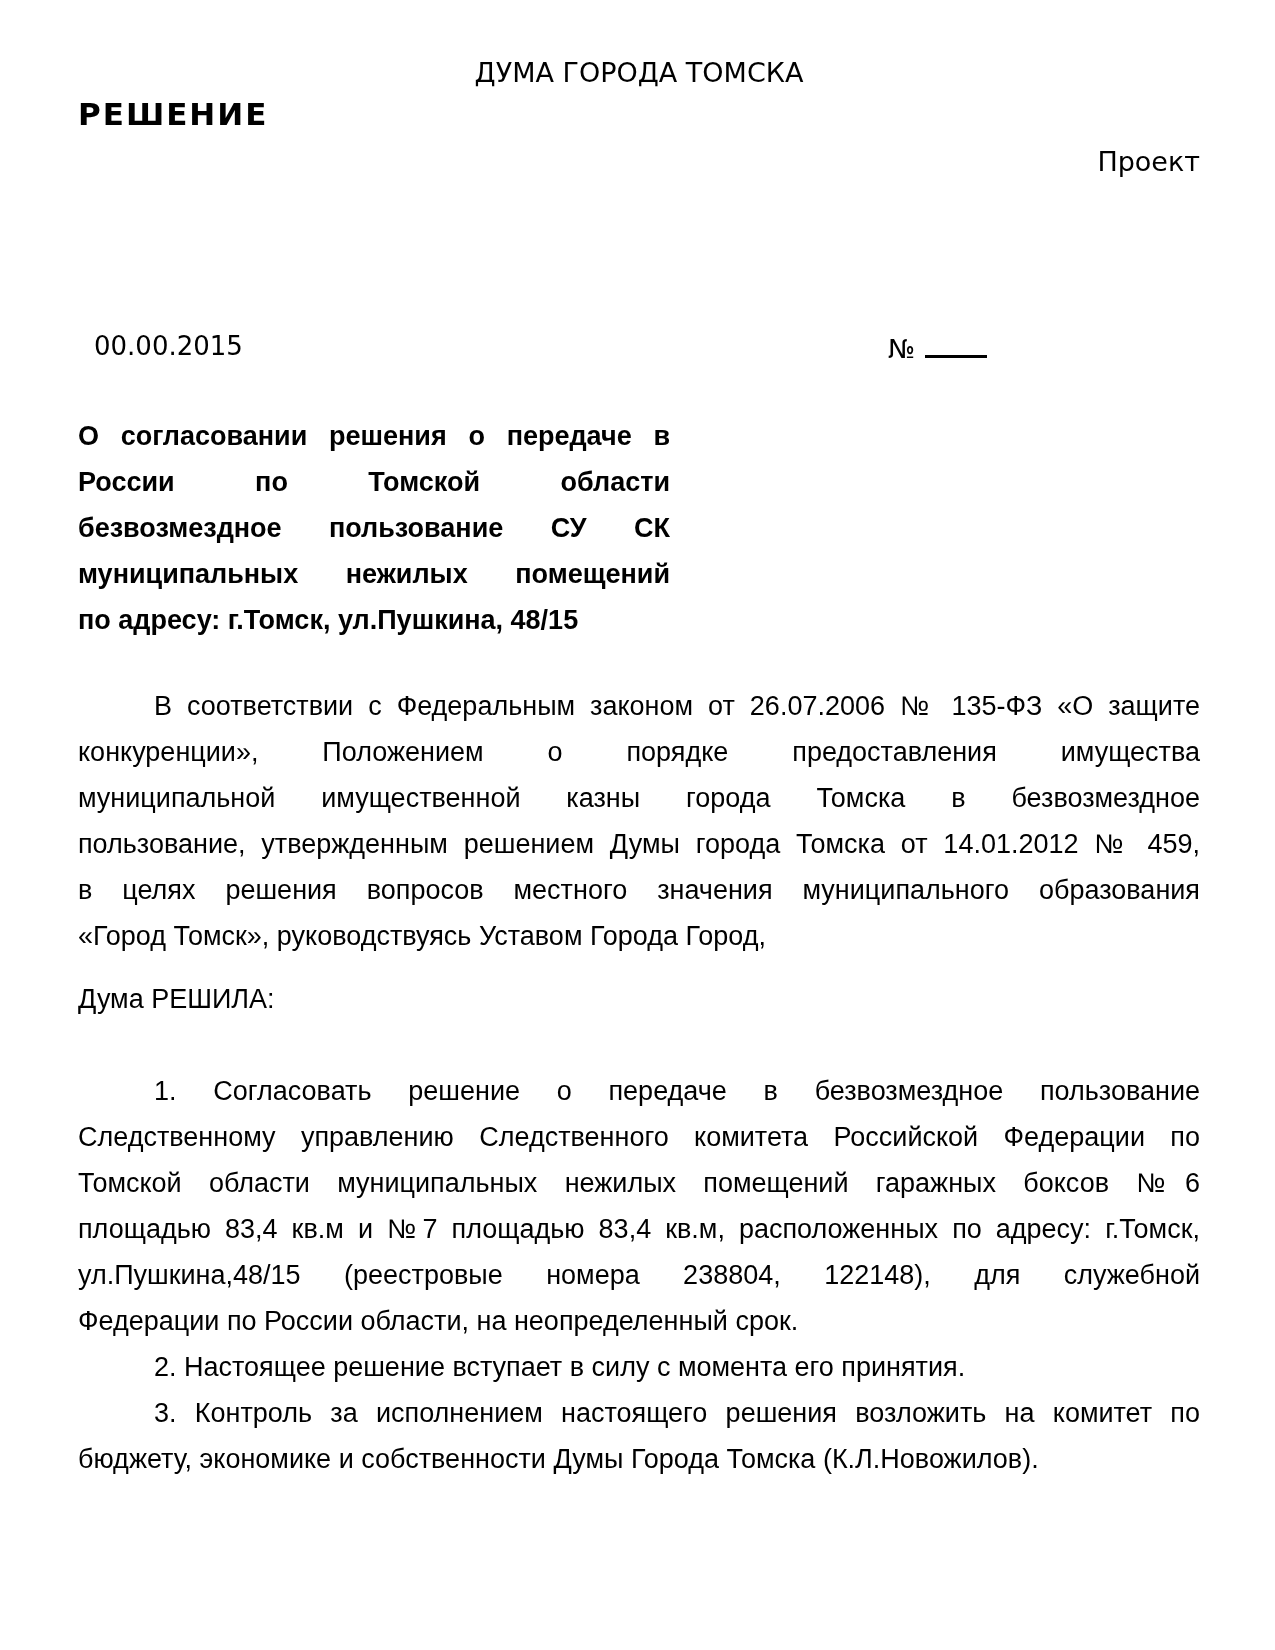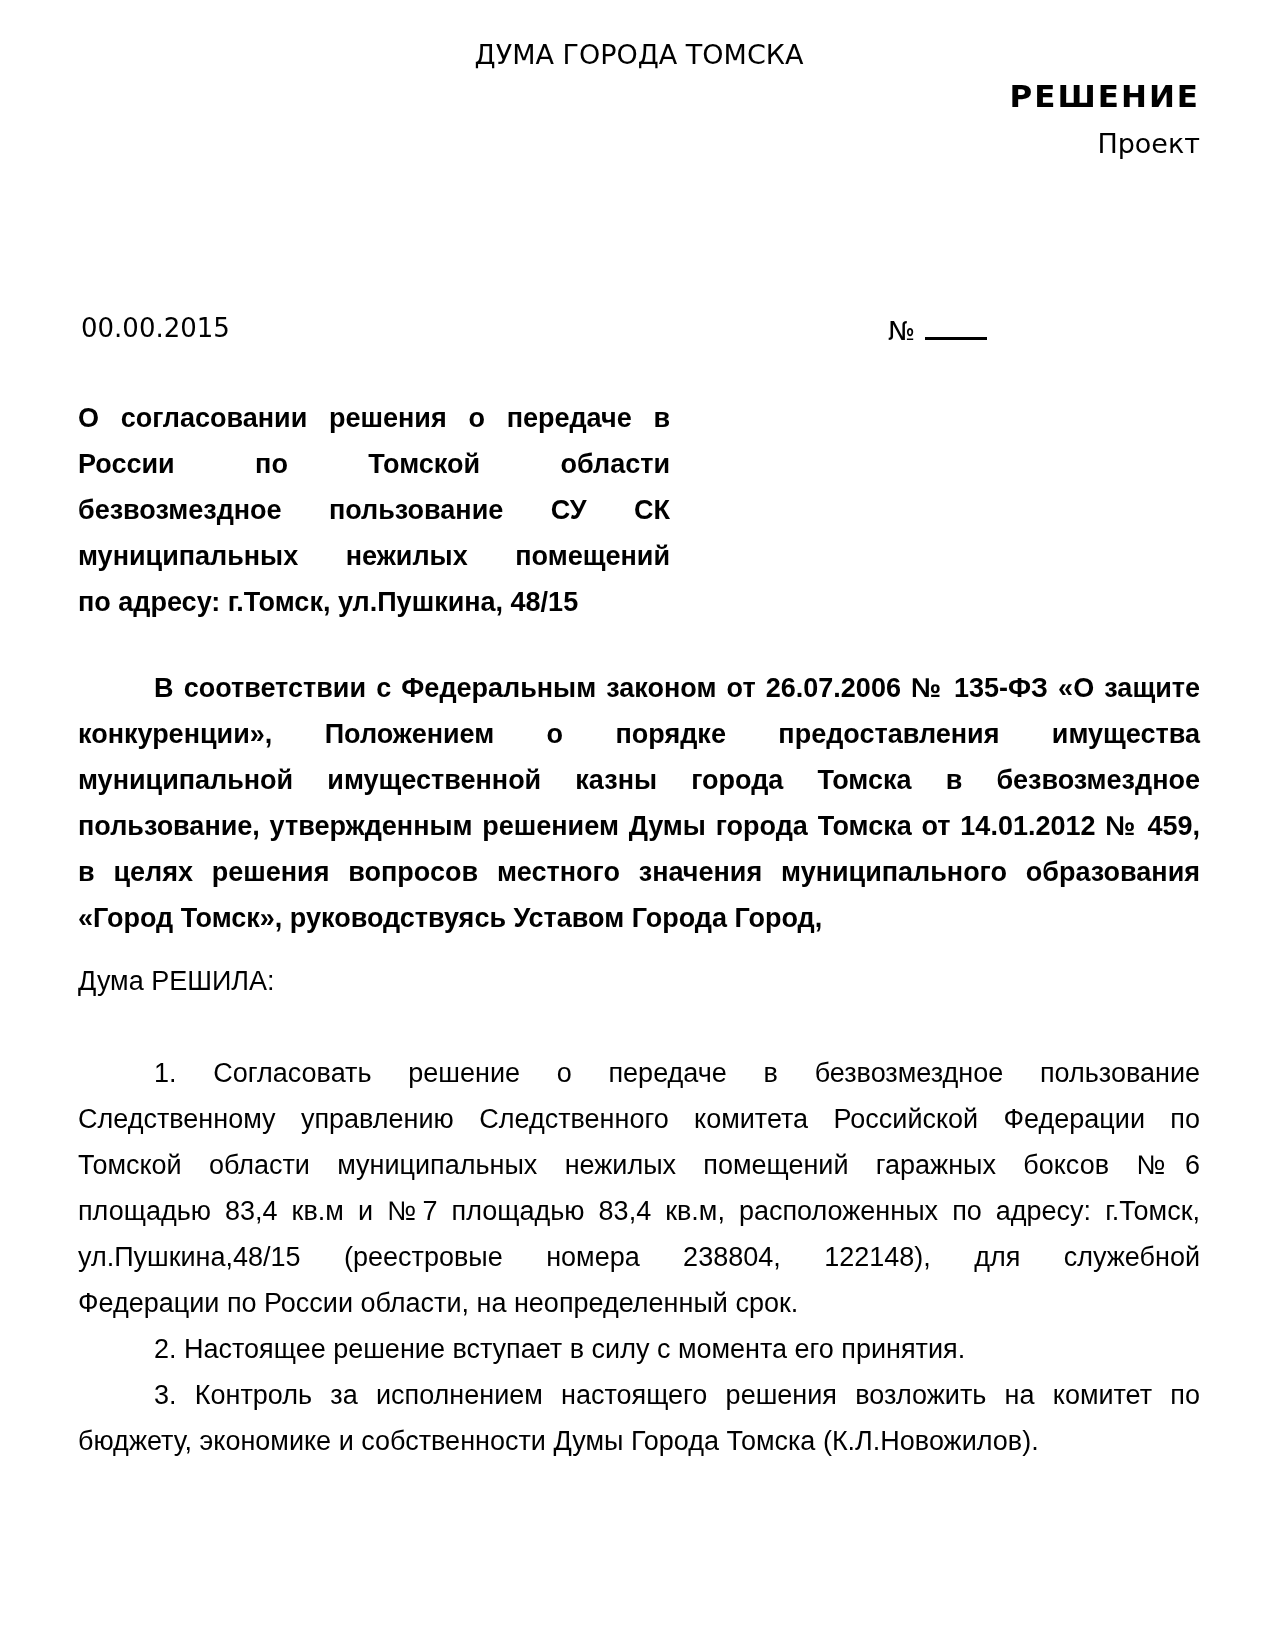--- a/index.html
+++ b/index.html
@@ -10,29 +10,29 @@
   }
   .page {
     position: relative;
     box-sizing: border-box;
     width: 1275px; height: 1650px;
     padding: 0 75px 0 78px;
     color: #000;
     font-family: "Liberation Sans", sans-serif;
   }
   .org {
-    margin-top: 38px;
+    margin-top: 56px;
     text-align: center;
     font-family: "DejaVu Sans", sans-serif;
     font-size: 27px;
     line-height: 34px;
   }
   .doctype {
     margin-top: 6px;
-    text-align: right;
+    text-align: left;
     font-family: "DejaVu Sans", sans-serif;
     font-weight: bold;
     font-size: 31px;
     letter-spacing: 2px;
     line-height: 37px;
   }
   .draft {
     margin-top: 12px;
     text-align: right;
     font-family: "DejaVu Sans", sans-serif;
@@ -40,42 +40,42 @@
     line-height: 34px;
   }
   .meta {
     position: relative;
     margin-top: 150px;
     height: 40px;
     font-family: "DejaVu Sans", sans-serif;
     font-size: 26px;
     line-height: 34px;
   }
-  .date { position: absolute; left: 3px; top: 0; }
+  .date { position: absolute; left: 16px; top: 0; }
   .num  { position: absolute; left: 810px; top: 0; }
   .num .blank {
     display: inline-block;
     width: 62px;
     height: 26px;
     margin-left: 10px;
     border-bottom: 3px solid #000;
     vertical-align: baseline;
   }
   .subject {
     margin-top: 44px;
     width: 592px;
     font-weight: bold;
     font-size: 27px;
     line-height: 39px;
   }
   .bodytext {
     font-size: 27px;
     line-height: 46px;
   }
-  .preamble { margin-top: 40px; font-weight: bold; }
+  .preamble { margin-top: 40px; }
   .line.just {
     text-align: justify;
     text-align-last: justify;
   }
   .indent-first > .line:first-child { text-indent: 76px; }
   .resolved {
     text-align: left;
     font-size: 27px;
     line-height: 46px;
     margin-bottom: 46px;

